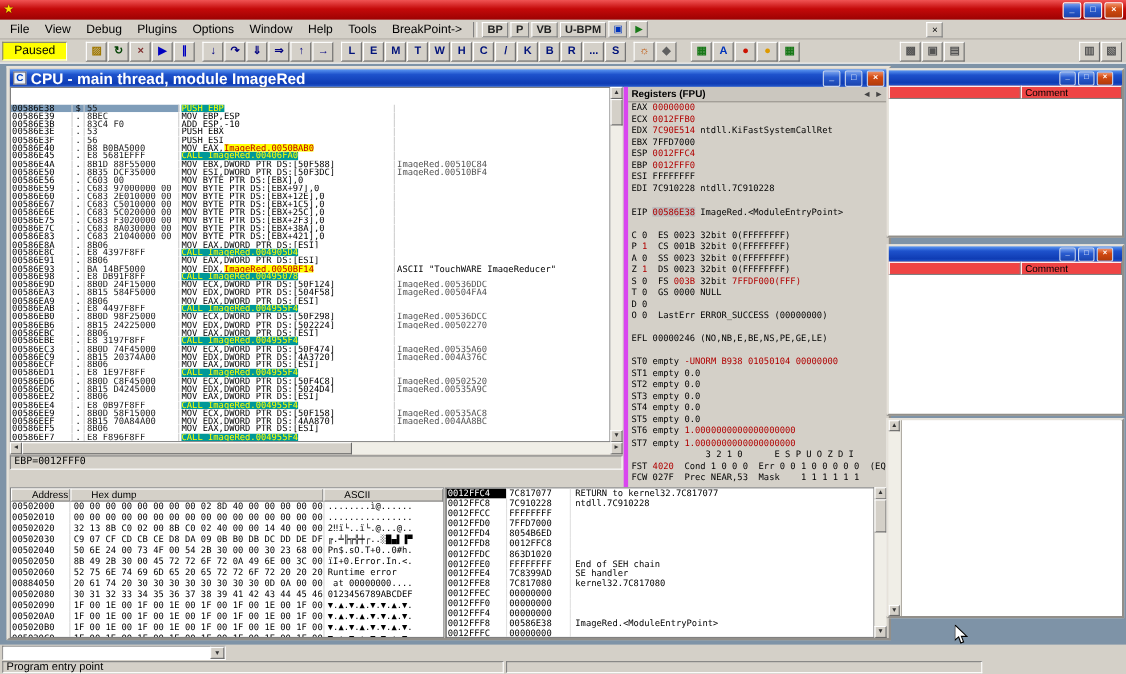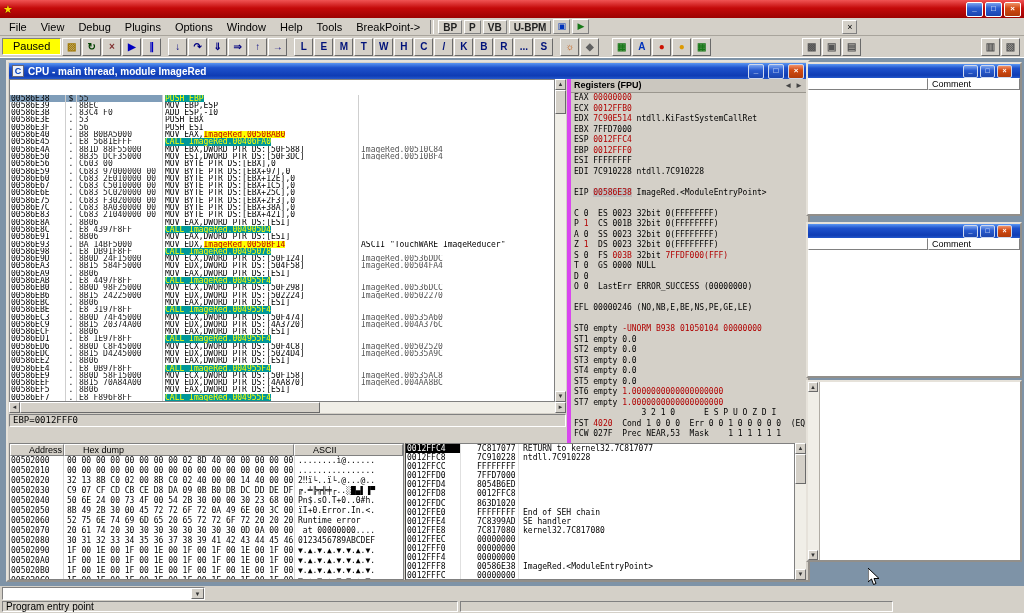--- a/index.html
+++ b/index.html
@@ -24,36 +24,36 @@
   .mbtn{padding:1px 4px;margin:0 1px;font-size:10px;font-weight:bold;color:#222;
         border:1px solid;border-color:#fff #808080 #808080 #fff;background:#d4d0c8;height:14px;line-height:12px;box-sizing:border-box}
   .mico{width:17px;height:15px;text-align:center;font-size:9px;line-height:13px;
         border:1px solid;border-color:#fff #808080 #808080 #fff;background:#d4d0c8;margin:0 1px;box-sizing:border-box}
   .mclose{margin-left:252px;width:15px;height:14px;text-align:center;font-size:9px;line-height:12px;
         border:1px solid;border-color:#fff #808080 #808080 #fff;background:#d4d0c8;box-sizing:border-box}
   
   .toolbar{position:absolute;left:0;top:36px;width:1024px;height:22px;background:#d4d0c8;
     display:flex;align-items:center;padding:0 2px;box-sizing:border-box;border-bottom:1px solid #fff}
   .paused{background:#ffff00;border:1px solid;border-color:#808080 #fff #fff #808080;
-    padding:0 10px;font-size:11px;height:17px;line-height:15px;margin-right:1px;color:#000;box-sizing:border-box}
+    padding:0 10px;font-size:11px;height:17px;line-height:15px;margin-right:17px;color:#000;box-sizing:border-box}
   .tgrp{display:flex;gap:1px;margin-right:7px}
   .tbtn{width:19px;height:18px;background:#d4d0c8;border:1px solid;border-color:#fff #6a6a6a #6a6a6a #fff;
     font-size:10px;font-weight:bold;line-height:15px;text-align:center;padding:0;
     font-family:"Liberation Sans",sans-serif;box-sizing:border-box;cursor:default}
   
   .mdi{position:absolute;left:0;top:58px;width:1024px;height:528px;background:#7e93a7;overflow:hidden}
   
   .cpuwin{position:absolute;left:6px;top:2px;width:804px;height:522px;background:#d4d0c8;
     border:2px outset #e6e2da;box-sizing:border-box}
   .cputitle{position:absolute;left:1px;top:1px;width:798px;height:16px;
     background:linear-gradient(180deg,#5a96f2,#1e52cc 30%,#0f3cb4 80%,#2458cc);
     display:flex;align-items:center;gap:4px;padding:0 3px;box-sizing:border-box}
   .cicon{width:12px;height:12px;background:#eef2f8;border:1px solid #667;color:#0040c0;
     font-size:9px;line-height:10px;text-align:center;font-weight:bold;box-sizing:border-box}
-  .ctext{flex:1;color:#fff;font-size:10px;font-weight:bold;white-space:nowrap;overflow:hidden}
+  .ctext{flex:1;color:#fff;font-size:14px;font-weight:bold;white-space:nowrap;overflow:hidden}
   .cwb{width:14px;height:13px;border-radius:2px;border:1px solid #cdd8ee;
     background:linear-gradient(180deg,#7ba4ef,#2a5cd0 40%,#1a44ae);
     color:#fff;font-size:8px;line-height:11px;text-align:center;font-weight:bold}
   .cwb.close{background:linear-gradient(180deg,#f0926a,#d24a12 40%,#b03a0a)}
   
   .p-disasm{position:absolute;left:1px;top:17px;width:546px;height:323px;background:#fff;overflow:hidden;
     font:8px/7.3px "DejaVu Sans Mono",monospace;white-space:pre;border:1px solid #808080;box-sizing:border-box}
   .drow{display:flex;height:7.3px;overflow:hidden}
   .dc{overflow:hidden;white-space:pre;box-sizing:border-box}
   .c-addr{width:56px;border-right:1px solid #cfcfcf;padding-left:1px;color:#000}
@@ -94,30 +94,30 @@
   .dh-a{width:54px}.dh-h{width:230px}.dh-s{flex:1}
   .durow{display:flex;height:10px;font:8px/10px "DejaVu Sans Mono",monospace;white-space:pre;color:#000}
   .du-a{width:54px;border-right:1px solid #d8d8d8;padding-left:1px;box-sizing:border-box}
   .du-h{width:230px;padding-left:3px;box-sizing:border-box}
   .du-s{flex:1;border-left:1px solid #d8d8d8;padding-left:3px;box-sizing:border-box;overflow:hidden}
   .p-stack{position:absolute;left:397px;top:381px;width:390px;height:137px;background:#fff;overflow:hidden;
     border:1px solid #808080;border-left:1px solid #404040;box-sizing:border-box}
   .strow{display:flex;height:9.1px;font:8px/9.1px "DejaVu Sans Mono",monospace;white-space:pre;color:#000}
   .st-a{width:54px;padding-left:1px;box-sizing:border-box}
   .st-a.stsel{background:#000;color:#fff}
-  .st-v{width:58px;padding-left:16px;border-left:1px solid #e0e0e0;box-sizing:border-box}
+  .st-v{width:58px;padding-left:2px;border-left:1px solid #e0e0e0;box-sizing:border-box}
   .st-c{flex:1;padding-left:4px;border-left:1px solid #e0e0e0;box-sizing:border-box;overflow:hidden}
   
   .swin{position:absolute;background:#d4d0c8;border:2px outset #e6e2da;box-sizing:border-box;display:flex;flex-direction:column}
   .swtitle{height:14px;background:linear-gradient(180deg,#5a96f2,#1e52cc 30%,#0f3cb4 80%,#2458cc);
     display:flex;align-items:center;justify-content:flex-end;gap:2px;padding:0 8px}
   .swb{width:13px;height:11px;border-radius:2px;border:1px solid #cdd8ee;
     background:linear-gradient(180deg,#7ba4ef,#2a5cd0 40%,#1a44ae);color:#fff;font-size:7px;line-height:9px;text-align:center;font-weight:bold}
   .swb.close{background:linear-gradient(180deg,#f0926a,#d24a12 40%,#b03a0a)}
-  .swhdr{display:flex;height:12px;background:#ffffff;font:9px/11px "Liberation Sans",sans-serif;color:#000}
+  .swhdr{display:flex;height:12px;background:#ef4444;font:9px/11px "Liberation Sans",sans-serif;color:#000}
   .swhdr .h1{width:120px;border:1px solid;border-color:#fff #808080 #808080 #fff;box-sizing:border-box}
   .swhdr .h2{flex:1;border:1px solid;border-color:#fff #808080 #808080 #fff;padding-left:3px;box-sizing:border-box}
   .swbody{flex:1;background:#fff}
   .panel3{position:absolute;left:806px;top:322px;width:216px;height:182px;
     border:2px outset #e6e2da;box-sizing:border-box;display:flex;background:#fff}
   .p3sb{width:11px;background:#f0eee7;position:relative;border-right:1px solid #b0aca4}
   
   .cmdbox{position:absolute;left:2px;top:587px;width:203px;height:13px;background:#fff;
     border:1px solid;border-color:#808080 #fff #fff #808080;display:flex;box-sizing:border-box}
   .cmdinput{flex:1;border:0;padding:0 2px;font:9px "DejaVu Sans Mono",monospace;outline:none;min-width:0}
@@ -271,21 +271,21 @@
         <span class="dh-s">ASCII</span>
       </div>
       <div>
           <div class="durow"><span class="du-a">00502000</span><span class="du-h">00 00 00 00 00 00 00 00 02 8D 40 00 00 00 00 00</span><span class="du-s">........ì@......</span></div>
           <div class="durow"><span class="du-a">00502010</span><span class="du-h">00 00 00 00 00 00 00 00 00 00 00 00 00 00 00 00</span><span class="du-s">................</span></div>
           <div class="durow"><span class="du-a">00502020</span><span class="du-h">32 13 8B C0 02 00 8B C0 02 40 00 00 14 40 00 00</span><span class="du-s">2‼ï└..ï└.@...@..</span></div>
           <div class="durow"><span class="du-a">00502030</span><span class="du-h">C9 07 CF CD CB CE D8 DA 09 0B B0 DB DC DD DE DF</span><span class="du-s">╔.╧╠╦╬╪┌..░█▄▌▐▀</span></div>
           <div class="durow"><span class="du-a">00502040</span><span class="du-h">50 6E 24 00 73 4F 00 54 2B 30 00 00 30 23 68 00</span><span class="du-s">Pn$.sO.T+0..0#h.</span></div>
           <div class="durow"><span class="du-a">00502050</span><span class="du-h">8B 49 2B 30 00 45 72 72 6F 72 0A 49 6E 00 3C 00</span><span class="du-s">ïI+0.Error.In.&lt;.</span></div>
           <div class="durow"><span class="du-a">00502060</span><span class="du-h">52 75 6E 74 69 6D 65 20 65 72 72 6F 72 20 20 20</span><span class="du-s">Runtime error   </span></div>
-          <div class="durow"><span class="du-a">00502070</span><span class="du-h">20 61 74 20 30 30 30 30 30 30 30 30 0D 0A 00 00</span><span class="du-s"> at 00000000....</span></div>
+          <div class="durow"><span class="du-a">00884050</span><span class="du-h">20 61 74 20 30 30 30 30 30 30 30 30 0D 0A 00 00</span><span class="du-s"> at 00000000....</span></div>
           <div class="durow"><span class="du-a">00502080</span><span class="du-h">30 31 32 33 34 35 36 37 38 39 41 42 43 44 45 46</span><span class="du-s">0123456789ABCDEF</span></div>
           <div class="durow"><span class="du-a">00502090</span><span class="du-h">1F 00 1E 00 1F 00 1E 00 1F 00 1F 00 1E 00 1F 00</span><span class="du-s">▼.▲.▼.▲.▼.▼.▲.▼.</span></div>
           <div class="durow"><span class="du-a">005020A0</span><span class="du-h">1F 00 1E 00 1F 00 1E 00 1F 00 1F 00 1E 00 1F 00</span><span class="du-s">▼.▲.▼.▲.▼.▼.▲.▼.</span></div>
           <div class="durow"><span class="du-a">005020B0</span><span class="du-h">1F 00 1E 00 1F 00 1E 00 1F 00 1F 00 1E 00 1F 00</span><span class="du-s">▼.▲.▼.▲.▼.▼.▲.▼.</span></div>
           <div class="durow"><span class="du-a">005020C0</span><span class="du-h">1F 00 1E 00 1F 00 1E 00 1F 00 1F 00 1E 00 1F 00</span><span class="du-s">▼.▲.▼.▲.▼.▼.▲.▼.</span></div>
         </div>
     </div>
 
     <div class="p-stack">
       <div>

